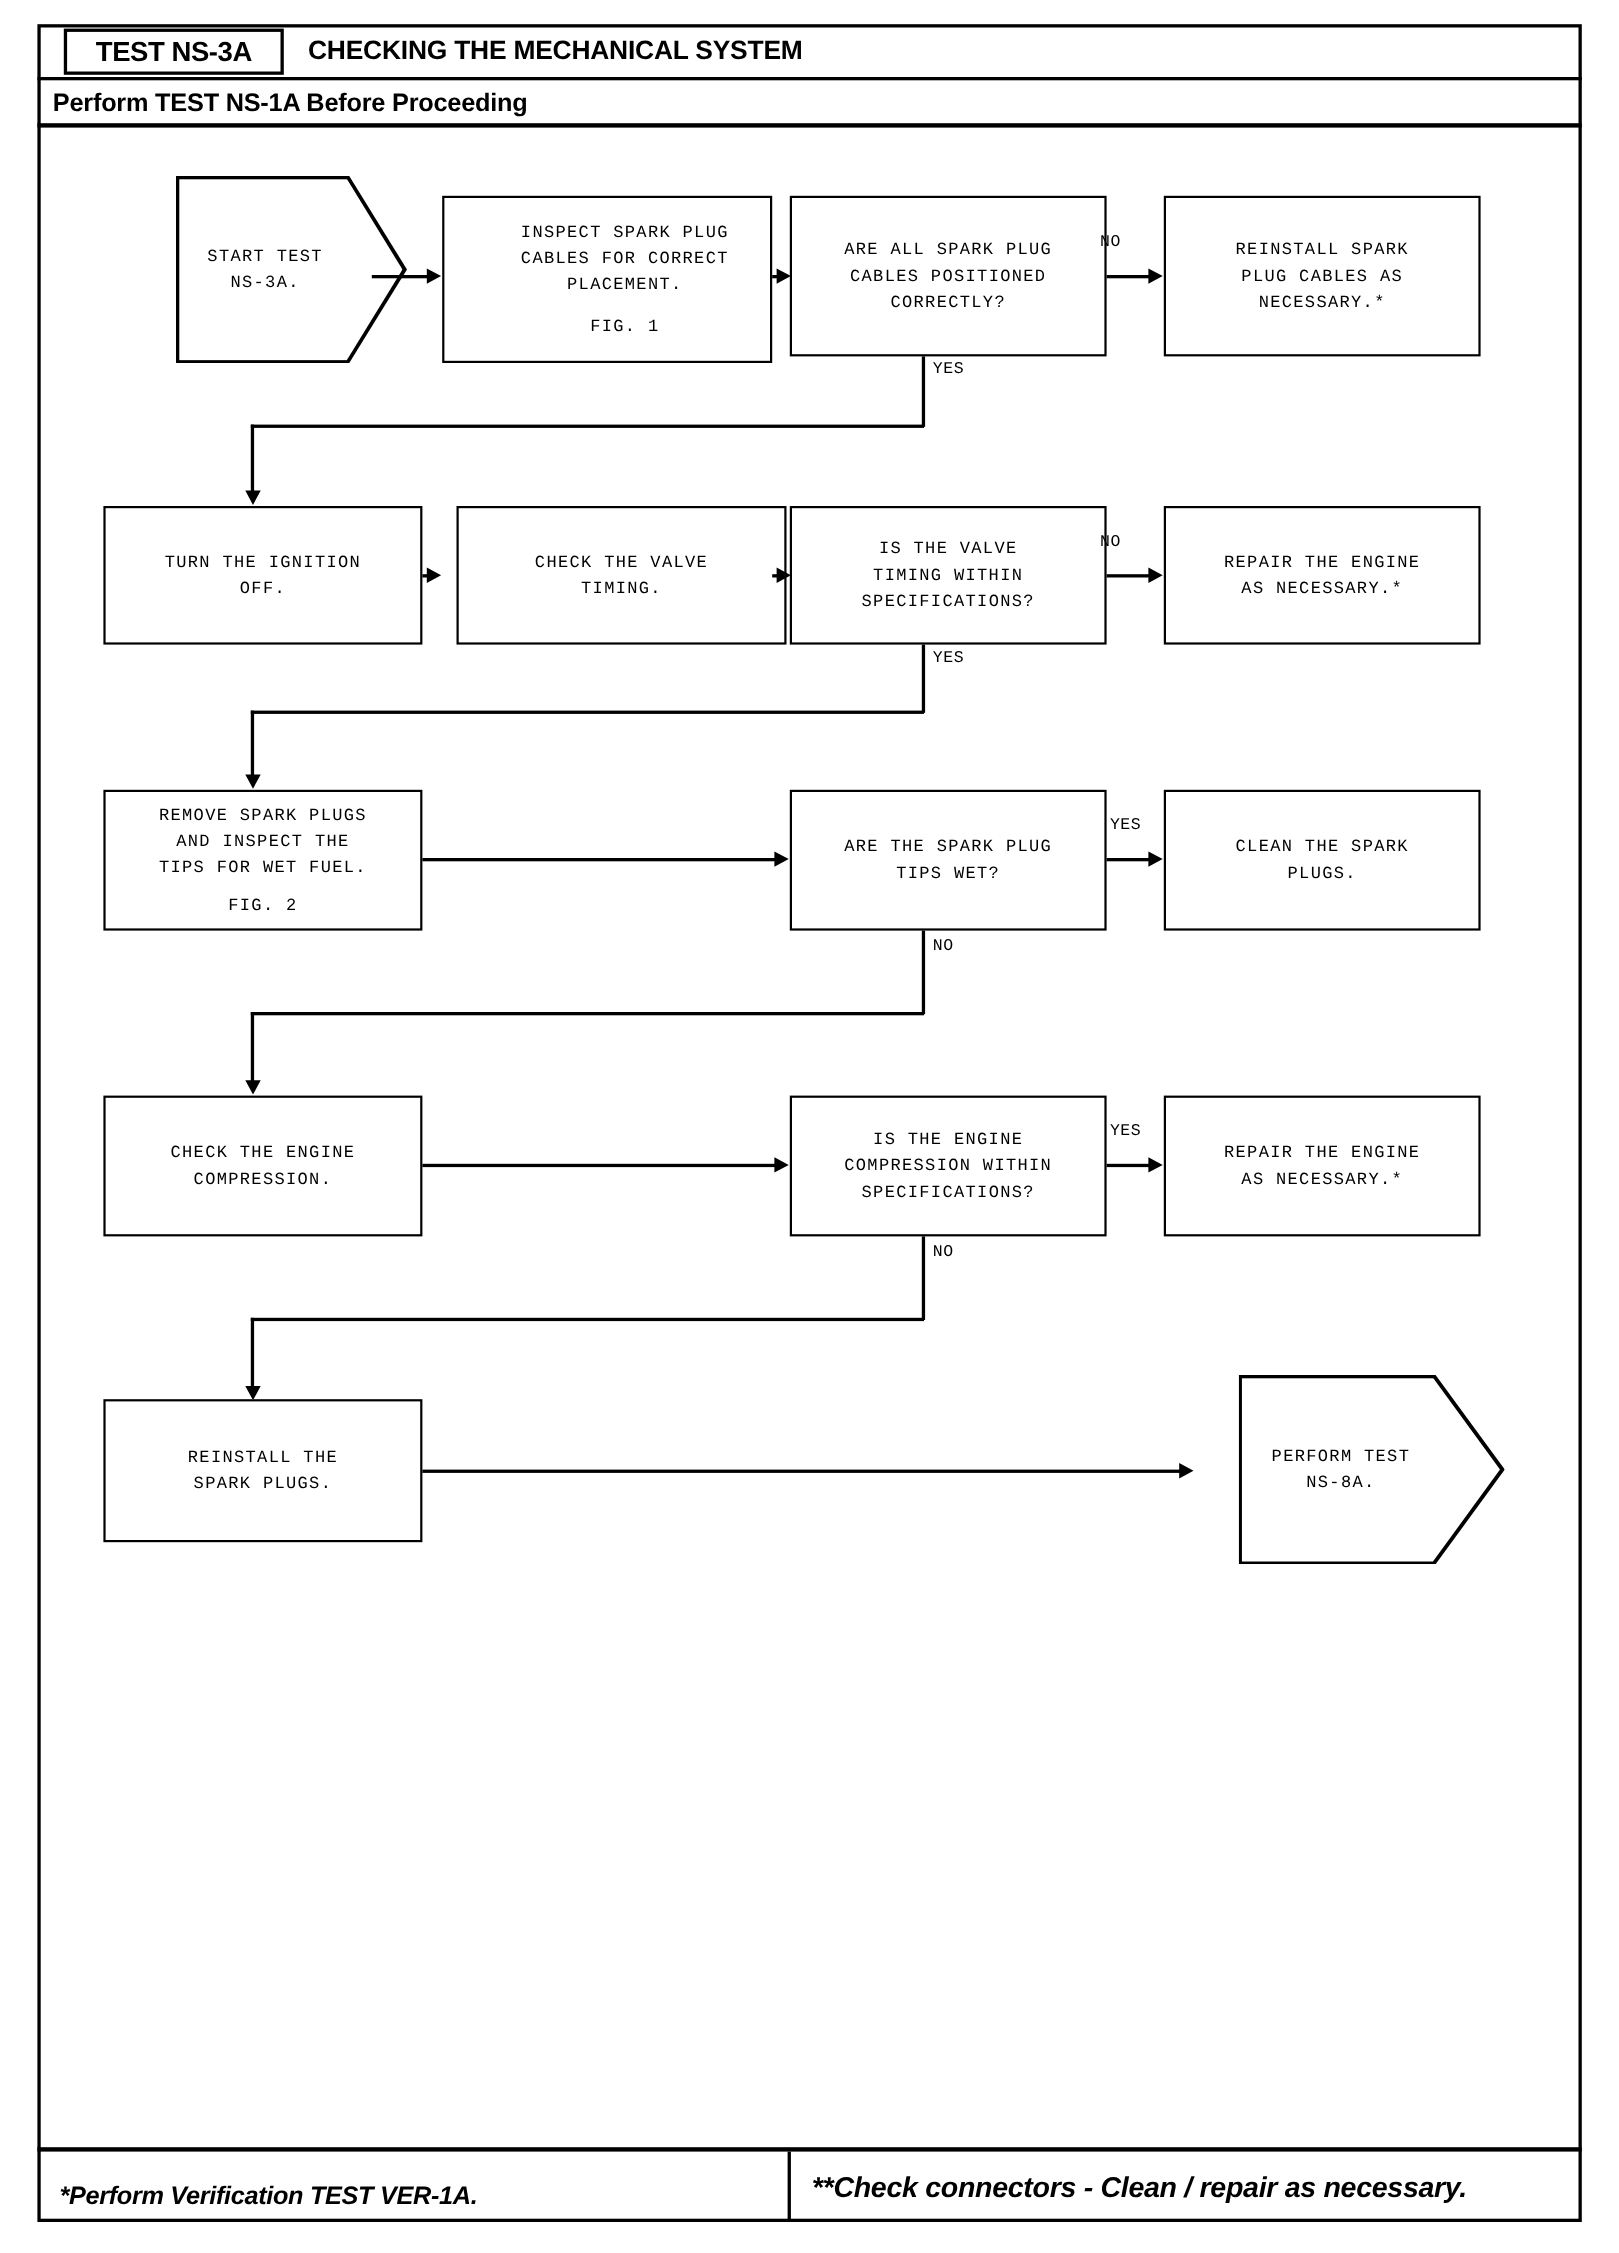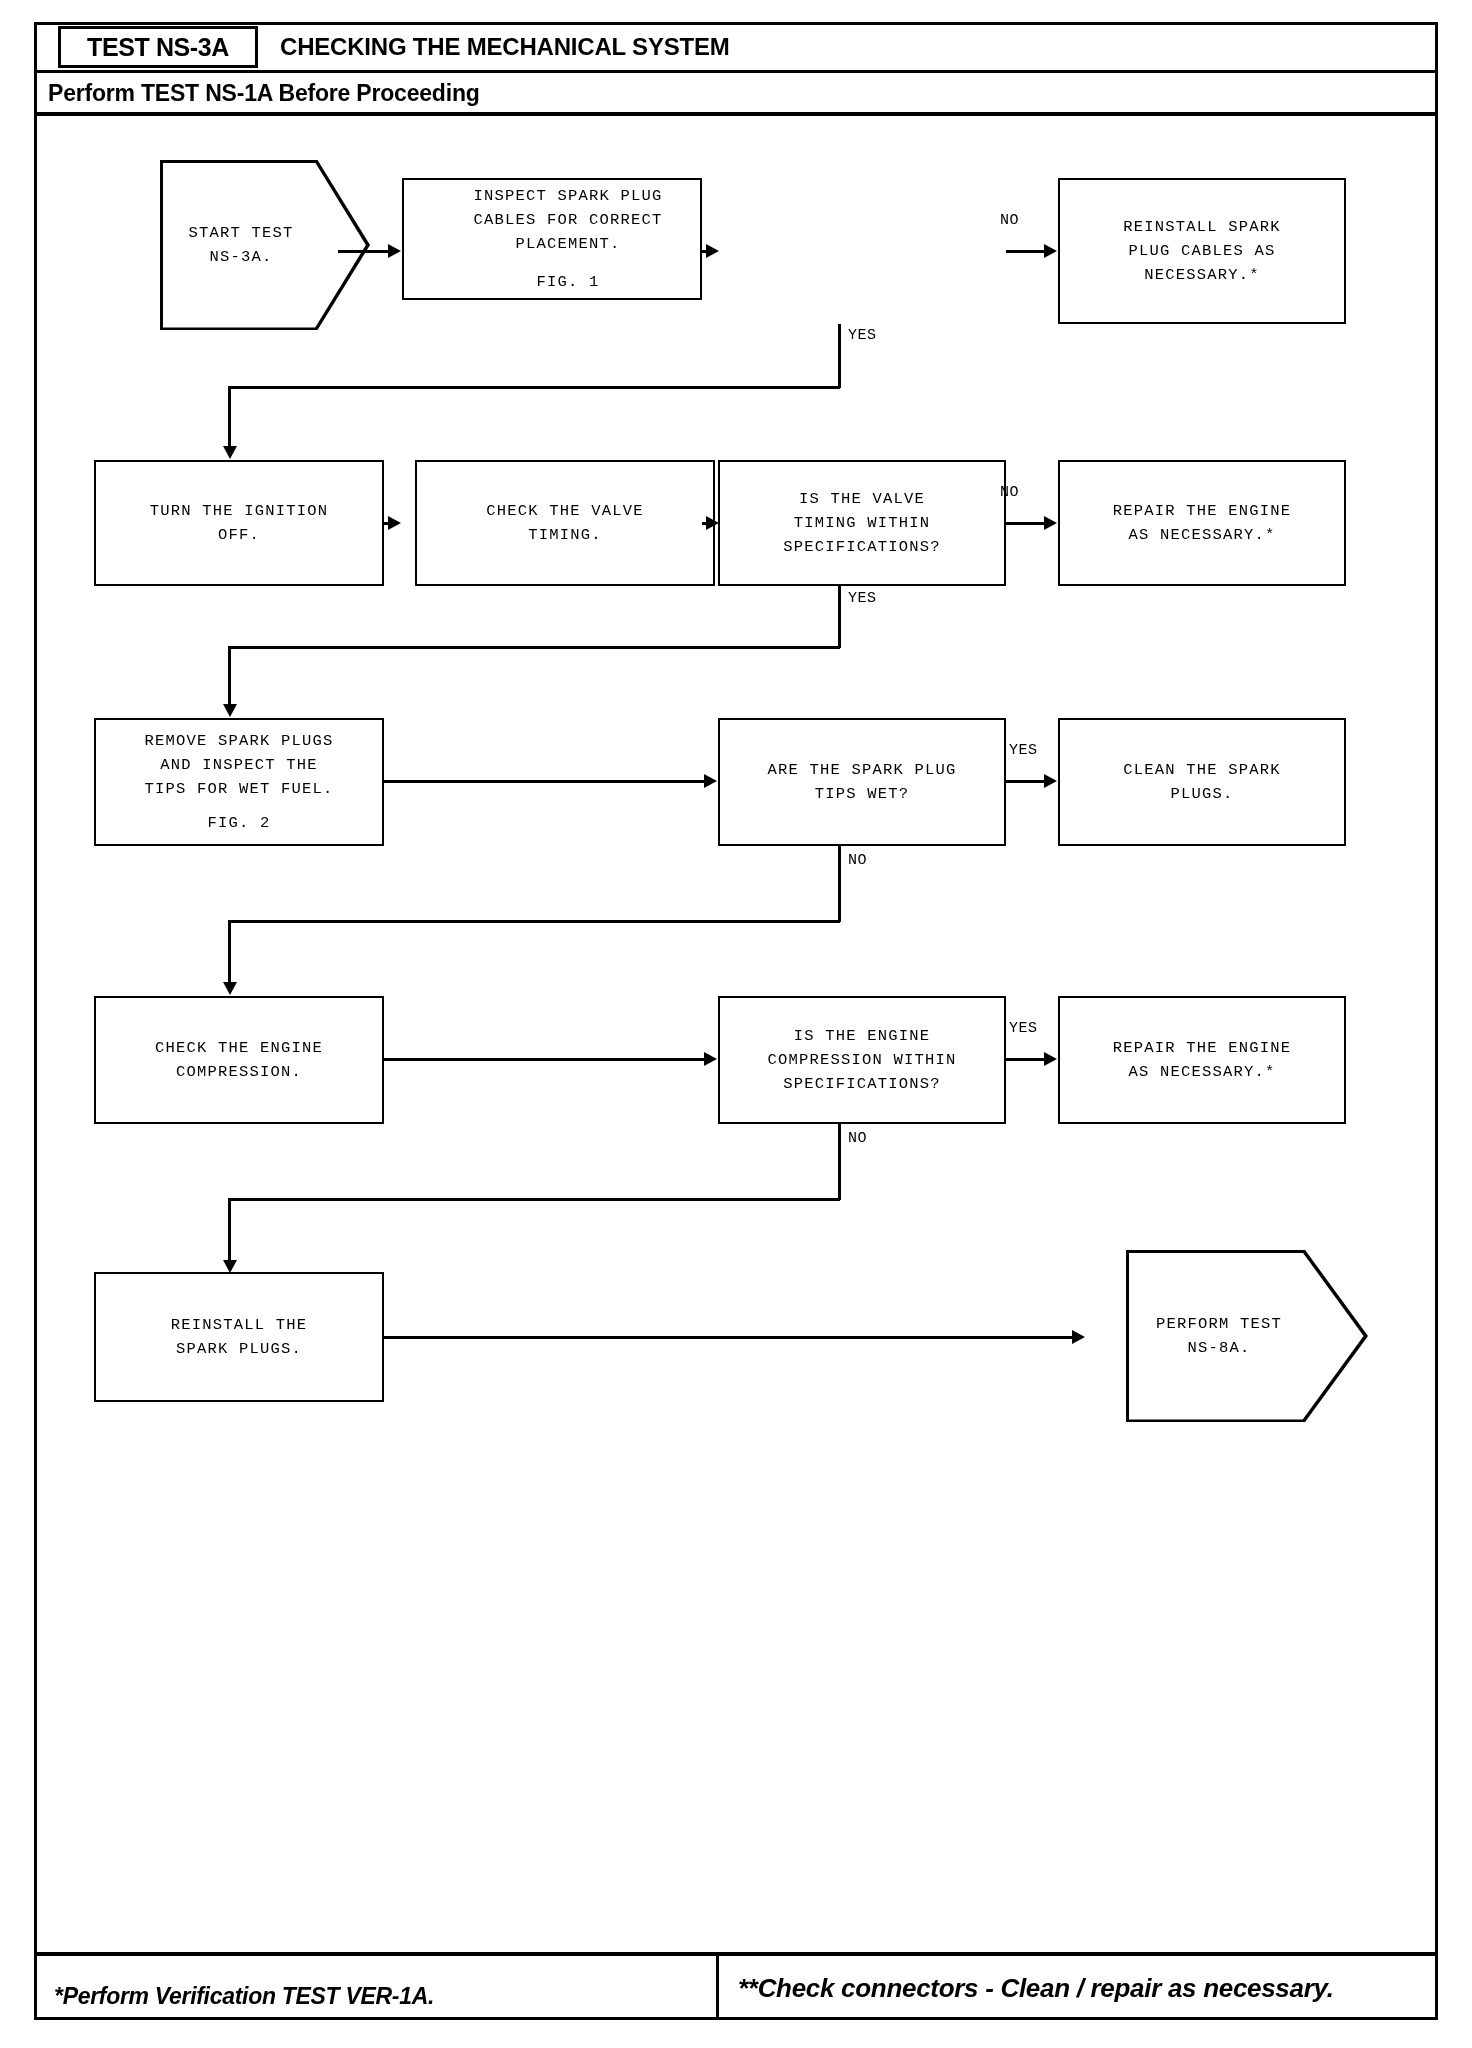--- a/index.html
+++ b/index.html
@@ -86,28 +86,33 @@
 
     <div class="flag" style="left:120px;top:160px;width:210px;height:170px;
                 clip-path:polygon(0 0, 75% 0, 75% -0%, 100% 50%, 75% 100%, 0 100%);">
       <div class="flag-in" style="clip-path:polygon(0 0, 74.5% 0, 99.2% 50%, 74.5% 100%, 0 100%);"></div>
       <div class="flag-txt" style="padding-right:48px;">
         <div class="ln">START TEST</div>
         <div class="ln">NS-3A.</div>
       </div>
     </div>
 
-    <div class="box" style="left:402px;top:178px;width:300px;height:122px;padding-left:32px;">
+    <div class="box" style="left:402px;top:178px;width:300px;height:152px;padding-left:32px;">
       <div class="ln">INSPECT SPARK PLUG</div>
       <div class="ln">CABLES FOR CORRECT</div>
       <div class="ln">PLACEMENT.</div>
       <div class="gap"></div>
       <div class="ln">FIG. 1</div>
     </div>
 
+    <div class="box" style="left:718px;top:178px;width:288px;height:146px;">
+      <div class="ln">ARE ALL SPARK PLUG</div>
+      <div class="ln">CABLES POSITIONED</div>
+      <div class="ln">CORRECTLY?</div>
+    </div>
 
     <div class="box" style="left:1058px;top:178px;width:288px;height:146px;">
       <div class="ln">REINSTALL SPARK</div>
       <div class="ln">PLUG CABLES AS</div>
       <div class="ln">NECESSARY.*</div>
     </div>
 
     <div class="ln-h" style="left:338px;top:250px;width:52px;"></div>
     <div class="arr-r" style="left:388px;top:244px;"></div>
 

